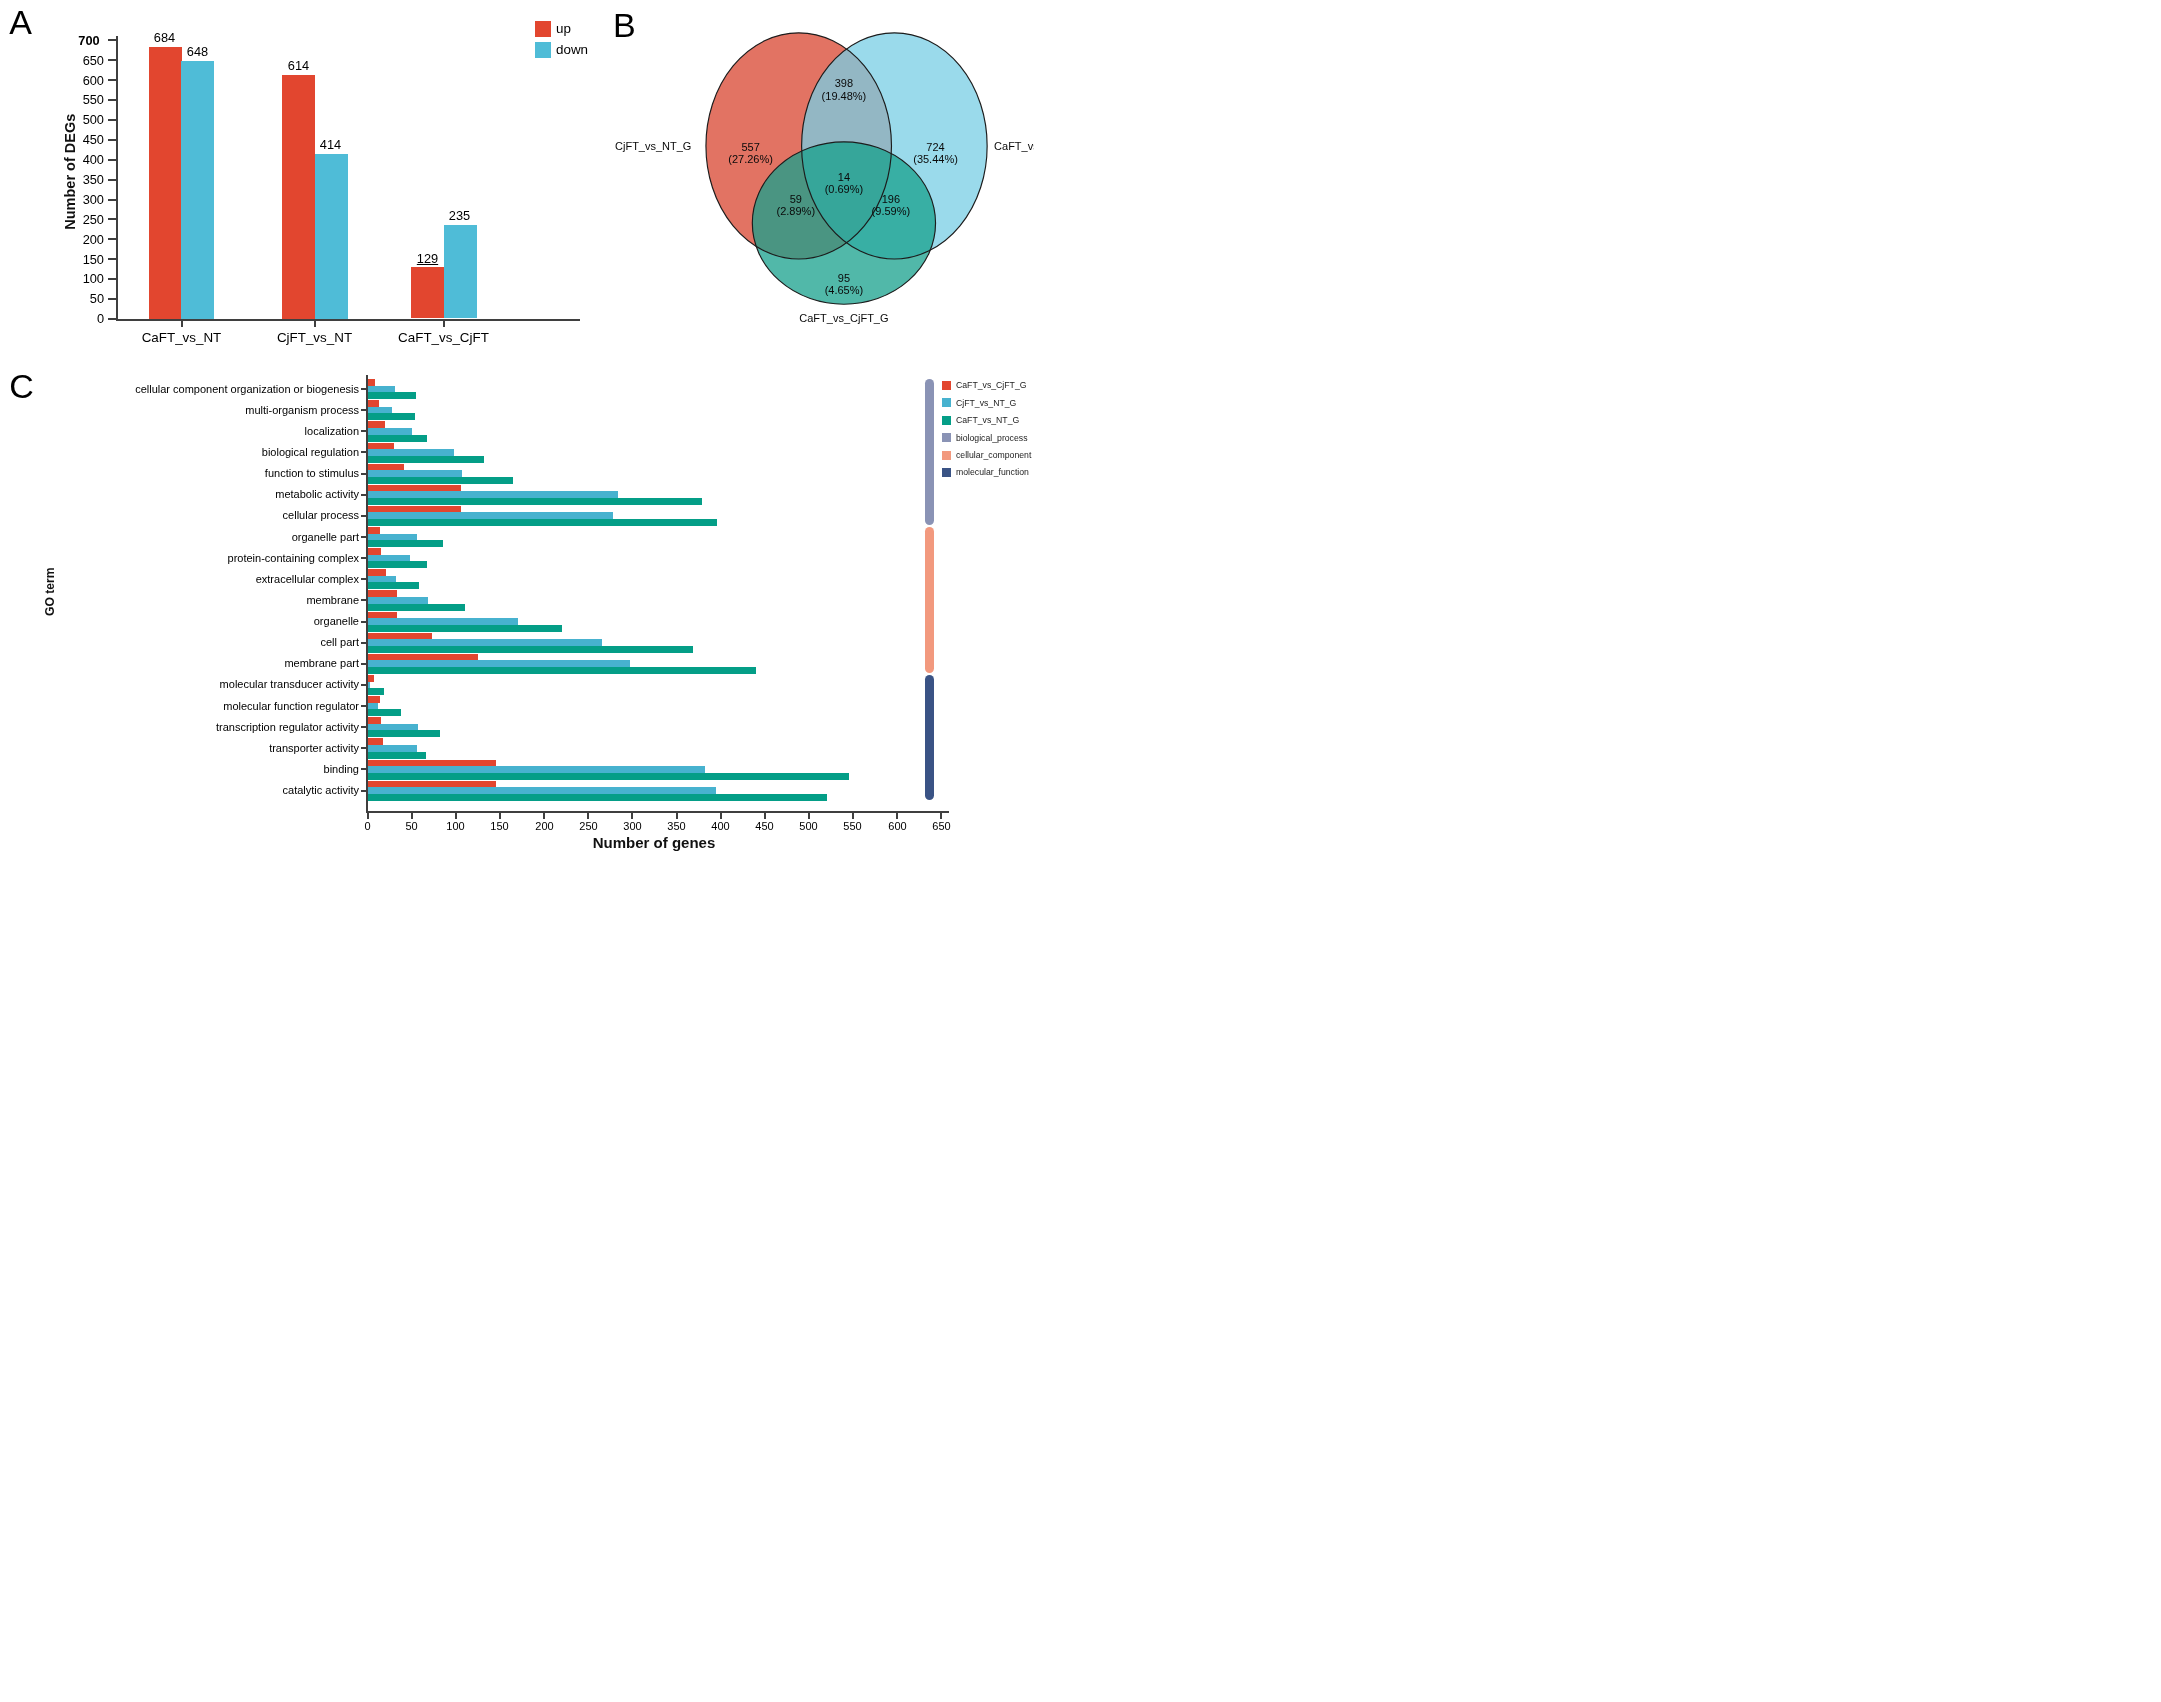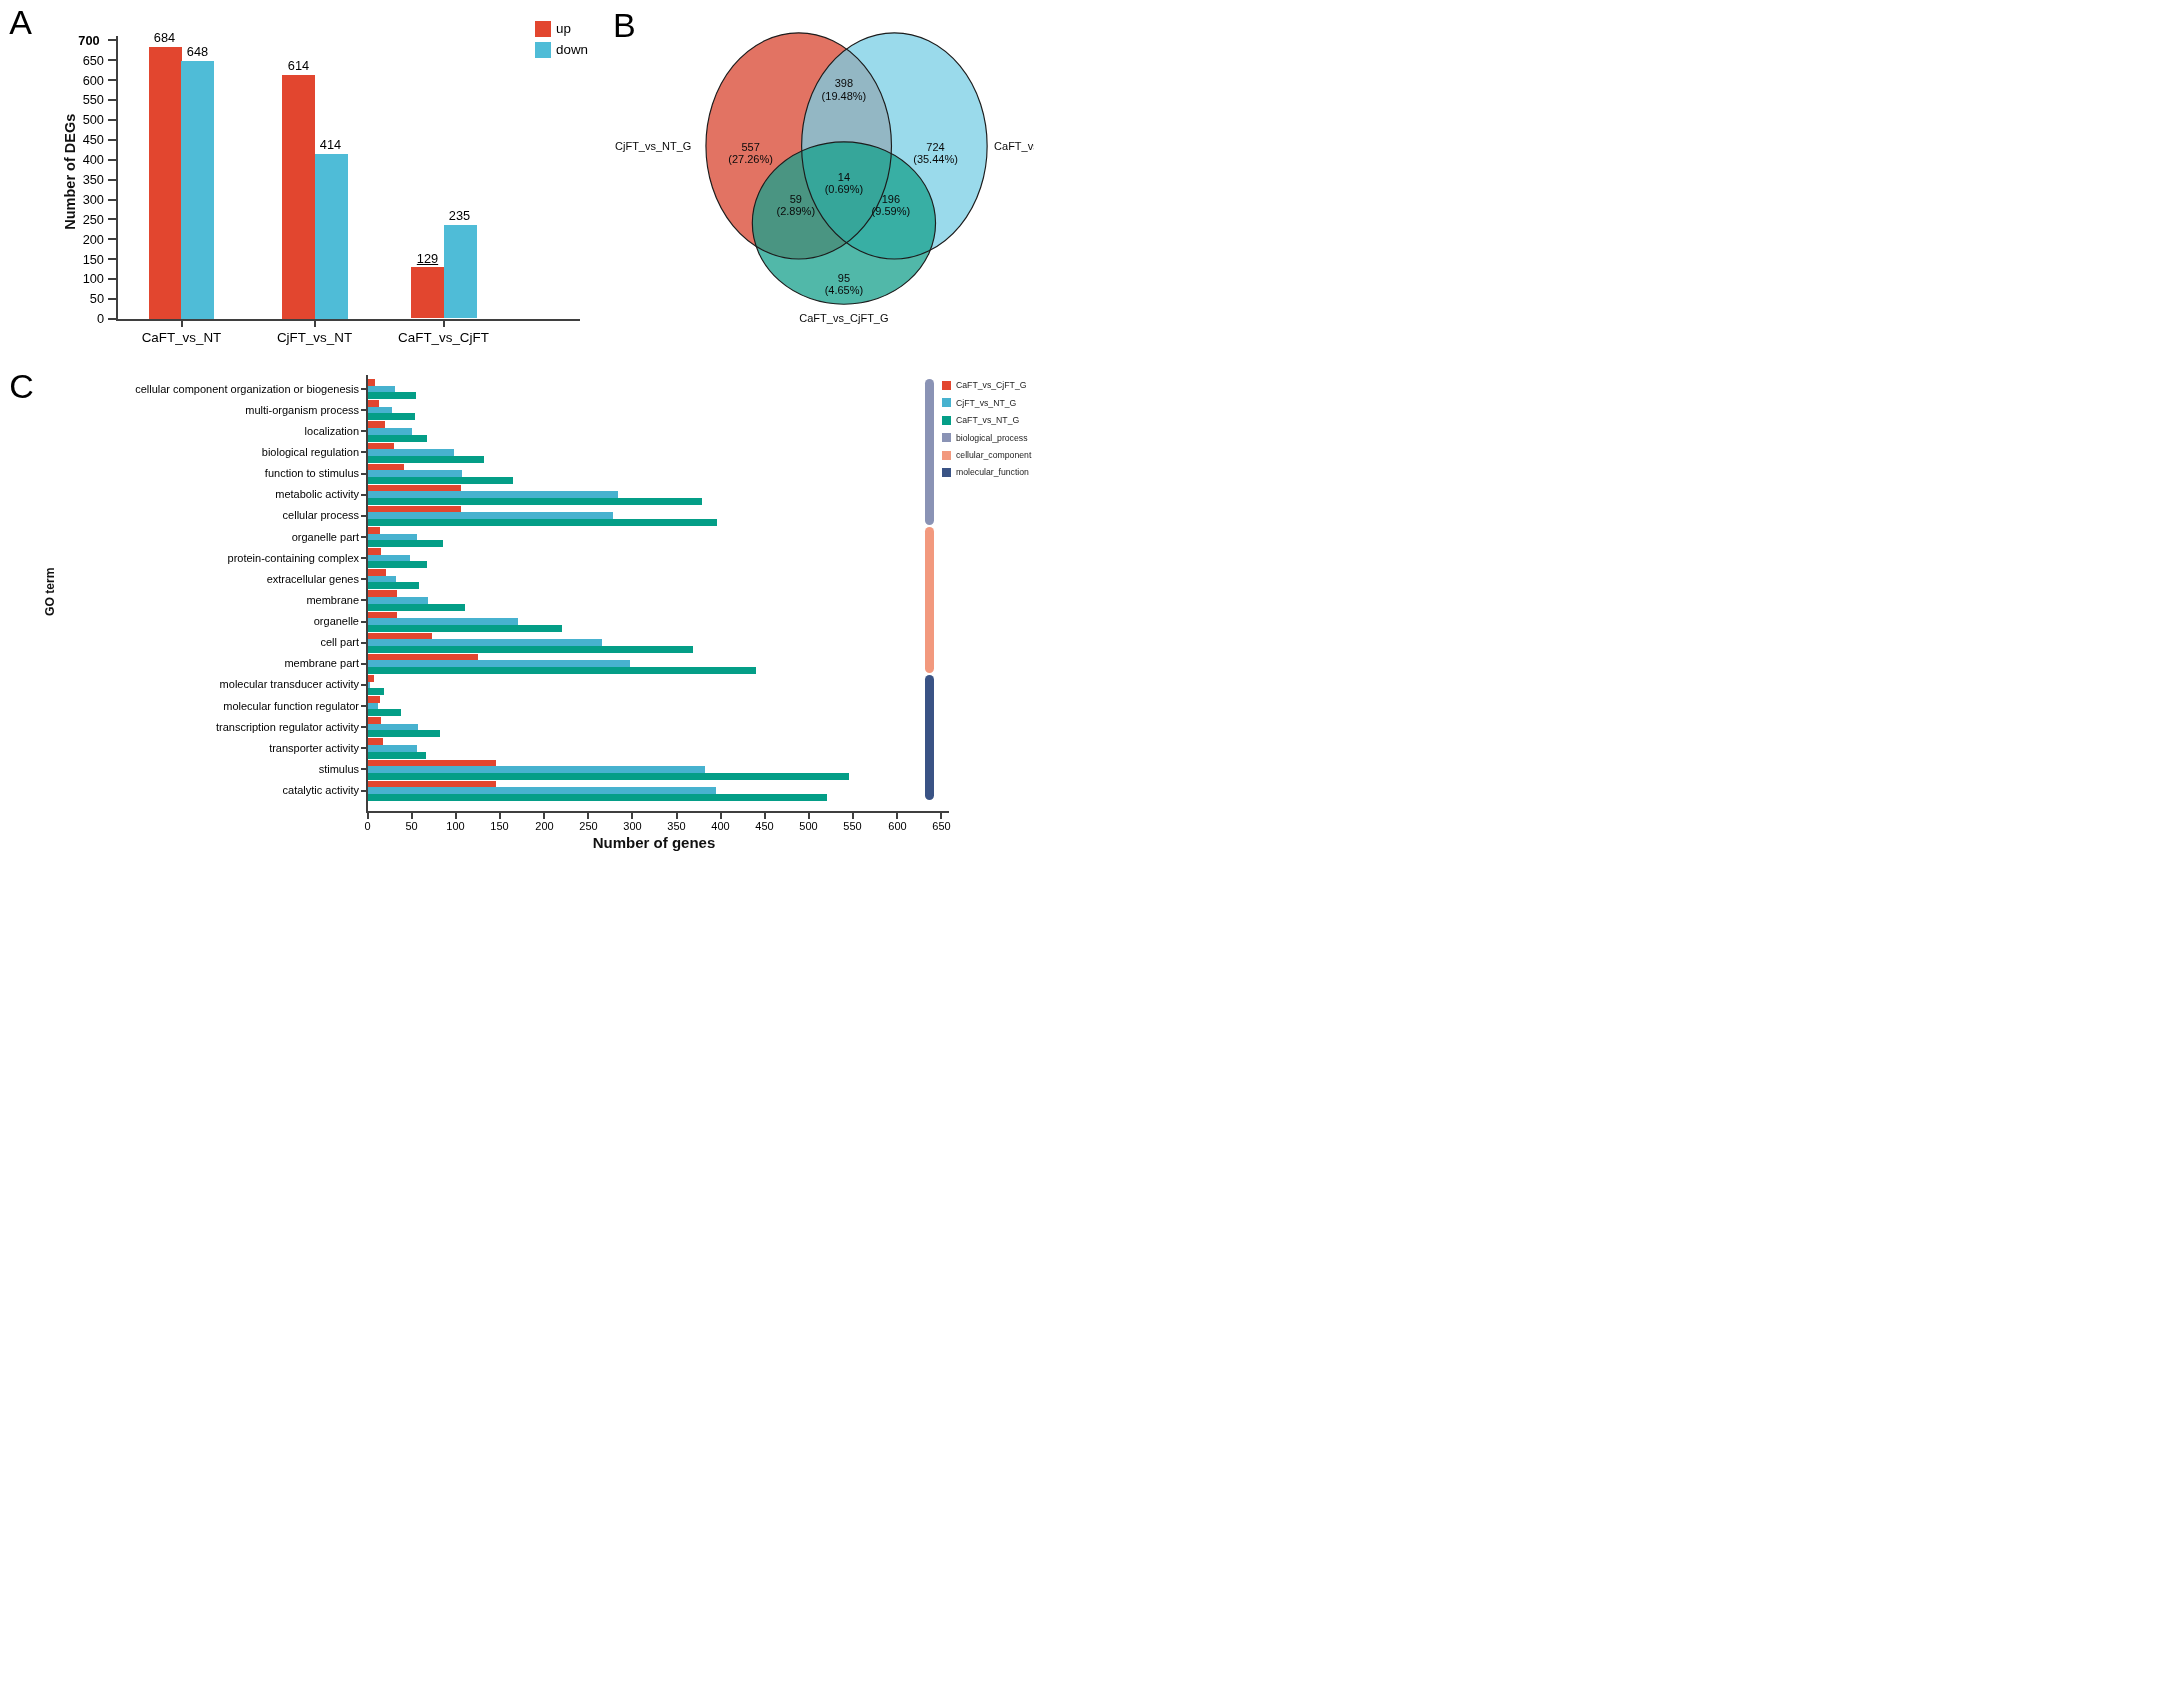--- a/index.html
+++ b/index.html
@@ -200,21 +200,21 @@
         <div class="golab" style="left: 56px; top: 531px; width: 303px;">organelle part</div>
         <div class="bar" style="left: 368px; top: 527px; width: 11.5px; height: 6.6px; background: rgb(226, 70, 47);"></div>
         <div class="bar" style="left: 368px; top: 534px; width: 49px; height: 6.6px; background: rgb(71, 178, 207);"></div>
         <div class="bar" style="left: 368px; top: 540px; width: 75px; height: 6.6px; background: rgb(4, 158, 135);"></div>
         <div class="line" style="left: 361px; top: 557px; width: 5.2px; height: 1.7px;"></div>
         <div class="golab" style="left: 56px; top: 552px; width: 303px;">protein-containing complex</div>
         <div class="bar" style="left: 368px; top: 548px; width: 13.2px; height: 6.6px; background: rgb(226, 70, 47);"></div>
         <div class="bar" style="left: 368px; top: 555px; width: 42px; height: 6.6px; background: rgb(71, 178, 207);"></div>
         <div class="bar" style="left: 368px; top: 561px; width: 59px; height: 6.6px; background: rgb(4, 158, 135);"></div>
         <div class="line" style="left: 361px; top: 578px; width: 5.2px; height: 1.7px;"></div>
-        <div class="golab" style="left: 56px; top: 573px; width: 303px;">extracellular genes</div>
+        <div class="golab" style="left: 56px; top: 573px; width: 303px;">extracellular complex</div>
         <div class="bar" style="left: 368px; top: 569px; width: 17.6px; height: 6.6px; background: rgb(226, 70, 47);"></div>
         <div class="bar" style="left: 368px; top: 576px; width: 28px; height: 6.6px; background: rgb(71, 178, 207);"></div>
         <div class="bar" style="left: 368px; top: 582px; width: 51px; height: 6.6px; background: rgb(4, 158, 135);"></div>
         <div class="line" style="left: 361px; top: 599px; width: 5.2px; height: 1.7px;"></div>
         <div class="golab" style="left: 56px; top: 594px; width: 303px;">membrane</div>
         <div class="bar" style="left: 368px; top: 590px; width: 29px; height: 6.6px; background: rgb(226, 70, 47);"></div>
         <div class="bar" style="left: 368px; top: 597px; width: 60px; height: 6.6px; background: rgb(71, 178, 207);"></div>
         <div class="bar" style="left: 368px; top: 604px; width: 97px; height: 6.6px; background: rgb(4, 158, 135);"></div>
         <div class="line" style="left: 361px; top: 621px; width: 5.2px; height: 1.7px;"></div>
         <div class="golab" style="left: 56px; top: 615px; width: 303px;">organelle</div>
@@ -245,21 +245,21 @@
         <div class="golab" style="left: 56px; top: 721px; width: 303px;">transcription regulator activity</div>
         <div class="bar" style="left: 368px; top: 717px; width: 13.2px; height: 6.6px; background: rgb(226, 70, 47);"></div>
         <div class="bar" style="left: 368px; top: 724px; width: 50px; height: 6.6px; background: rgb(71, 178, 207);"></div>
         <div class="bar" style="left: 368px; top: 730px; width: 72px; height: 6.6px; background: rgb(4, 158, 135);"></div>
         <div class="line" style="left: 361px; top: 747px; width: 5.2px; height: 1.7px;"></div>
         <div class="golab" style="left: 56px; top: 742px; width: 303px;">transporter activity</div>
         <div class="bar" style="left: 368px; top: 738px; width: 15px; height: 6.6px; background: rgb(226, 70, 47);"></div>
         <div class="bar" style="left: 368px; top: 745px; width: 49px; height: 6.6px; background: rgb(71, 178, 207);"></div>
         <div class="bar" style="left: 368px; top: 752px; width: 58px; height: 6.6px; background: rgb(4, 158, 135);"></div>
         <div class="line" style="left: 361px; top: 768px; width: 5.2px; height: 1.7px;"></div>
-        <div class="golab" style="left: 56px; top: 763px; width: 303px;">stimulus</div>
+        <div class="golab" style="left: 56px; top: 763px; width: 303px;">binding</div>
         <div class="bar" style="left: 368px; top: 760px; width: 128px; height: 6.6px; background: rgb(226, 70, 47);"></div>
         <div class="bar" style="left: 368px; top: 766px; width: 337px; height: 6.6px; background: rgb(71, 178, 207);"></div>
         <div class="bar" style="left: 368px; top: 773px; width: 481px; height: 6.6px; background: rgb(4, 158, 135);"></div>
         <div class="line" style="left: 361px; top: 790px; width: 5.2px; height: 1.7px;"></div>
         <div class="golab" style="left: 56px; top: 784px; width: 303px;">catalytic activity</div>
         <div class="bar" style="left: 368px; top: 781px; width: 128px; height: 6.6px; background: rgb(226, 70, 47);"></div>
         <div class="bar" style="left: 368px; top: 787px; width: 348px; height: 6.6px; background: rgb(71, 178, 207);"></div>
         <div class="bar" style="left: 368px; top: 794px; width: 459px; height: 6.6px; background: rgb(4, 158, 135);"></div>
         <div class="cap" style="left: 925px; top: 379px; width: 9.3px; height: 146px; background: rgb(138, 147, 181);"></div>
         <div class="cap" style="left: 925px; top: 527px; width: 9.3px; height: 146px; background: rgb(242, 153, 126);"></div>

